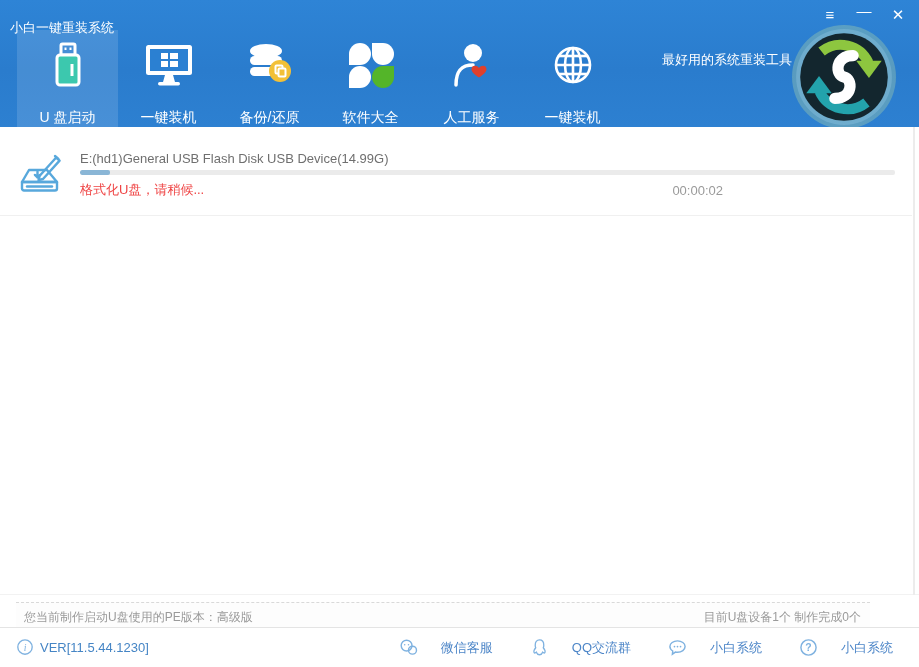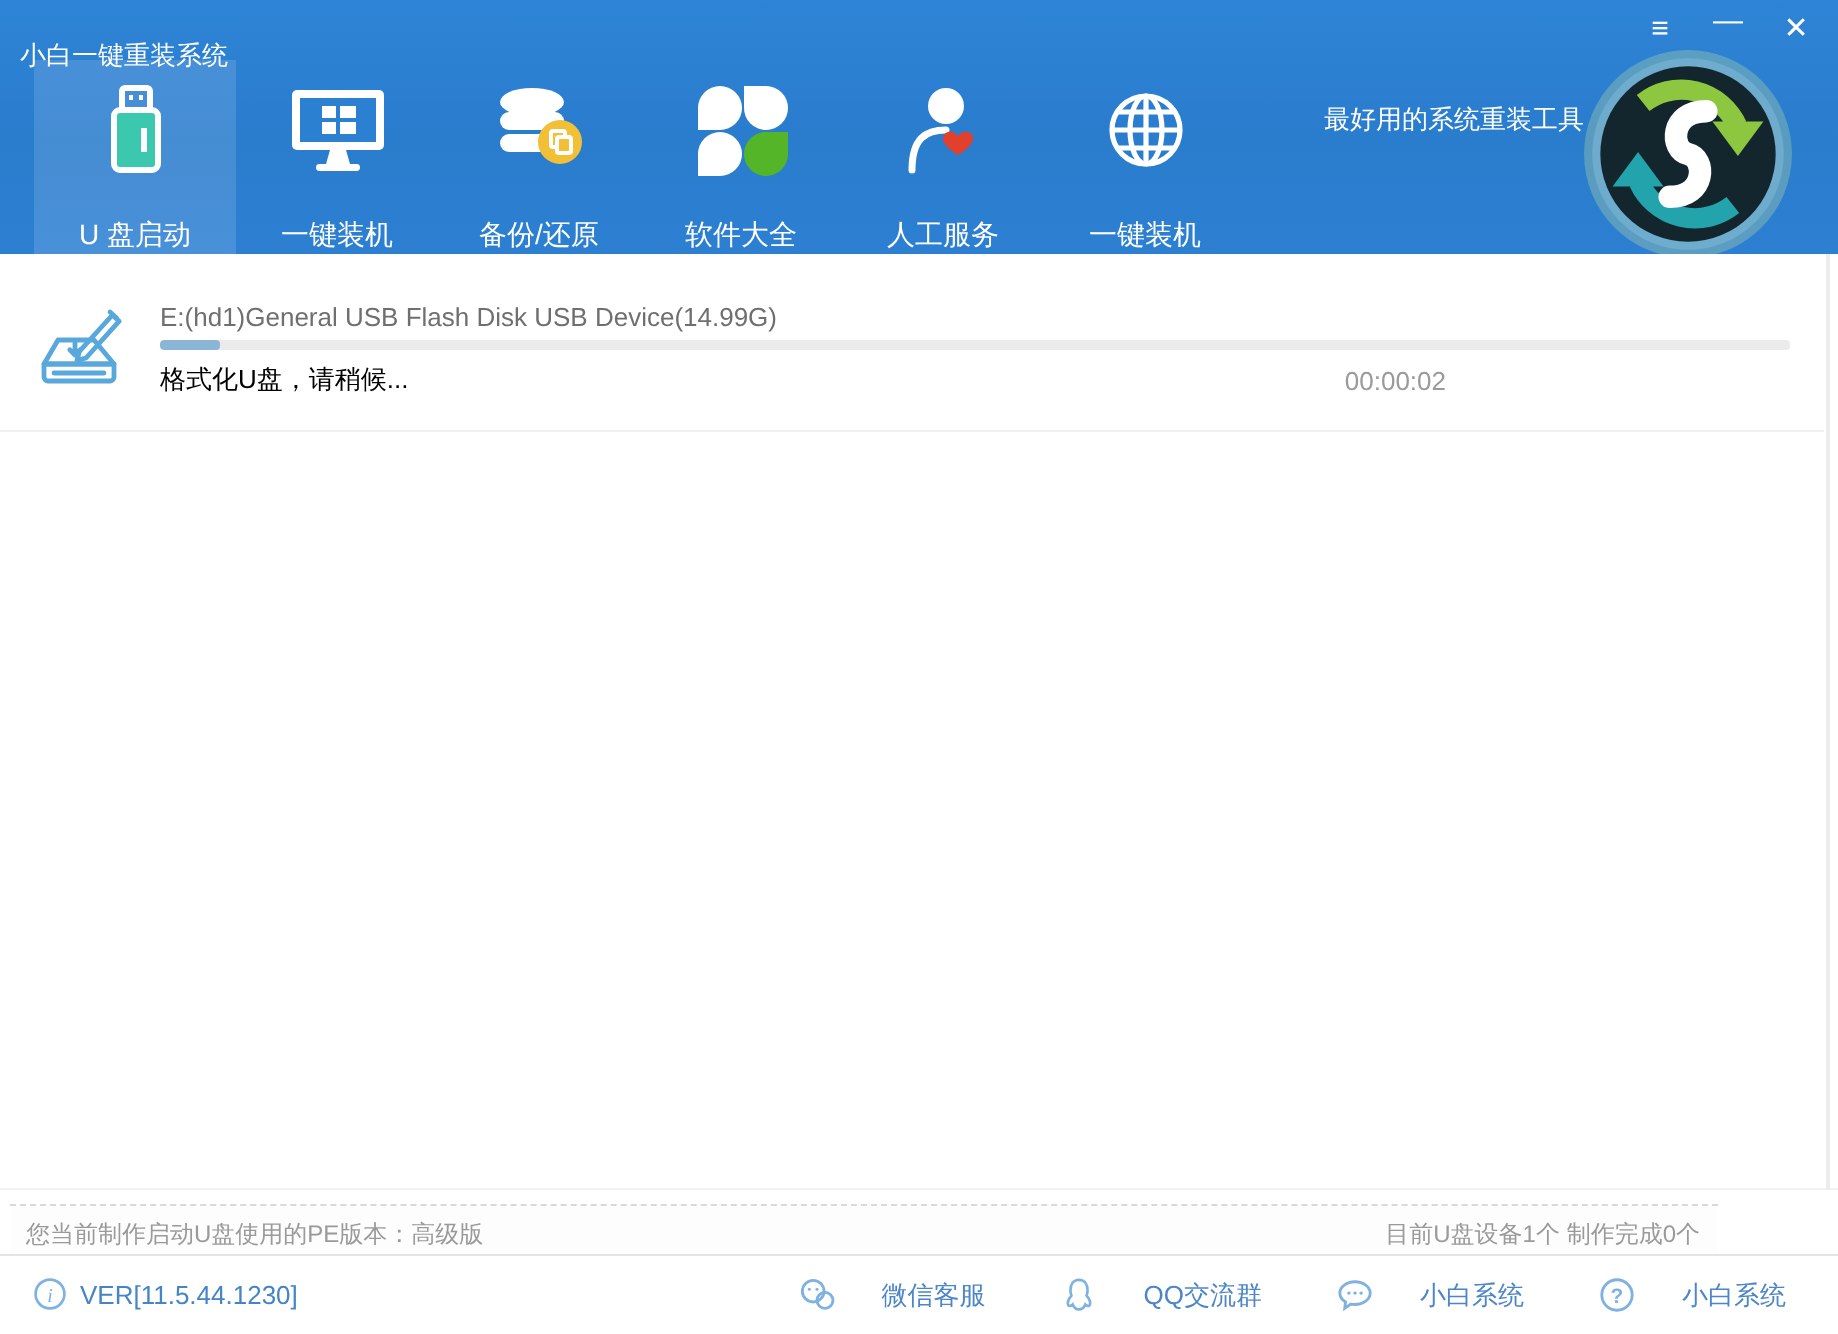--- a/index.html
+++ b/index.html
@@ -28,27 +28,27 @@
 
   
   .main { position:absolute; left:0; top:127px; width:919px; height:468px; background:#fff; }
   .scroll-track { position:absolute; right:4px; top:0; width:2px; height:468px; background:#ececec; }
   .task-row { position:absolute; left:0; top:0; width:737px; height:88px; }
   .task-icon { position:absolute; left:17px; top:19px; width:50px; height:52px; }
   .device-label { position:absolute; left:80px; top:24px; font-size:13px; color:#6f6f6f; }
   .progress-track { position:absolute; left:80px; top:43px; width:815px; height:5px;
                     background:#ebebeb; border-radius:2px; overflow:hidden; }
   .progress-fill { height:5px; background:#8ab6d6; border-radius:2px; }
-  .task-status { position:absolute; left:80px; top:54px; font-size:13px; color:#000000; }
+  .task-status { position:absolute; left:80px; top:54px; font-size:13px; color:#ef4444; }
   .task-timer { position:absolute; right:14px; top:56px; font-size:13px; color:#9a9a9a; }
   .row-sep { position:absolute; left:0; top:88px; width:912px; height:1px; background:#f0f0f0; }
   .main-bottom-line { position:absolute; left:0; top:467px; width:919px; height:1px; background:#f2f2f2; }
 
   
-  .statusbar { position:absolute; left:5px; top:602px; width:854px; height:25px; background:#fdfdfd;
+  .statusbar { position:absolute; left:16px; top:602px; width:854px; height:25px; background:#fdfdfd;
                border-top:1px dashed #d9d9d9; }
   .statusbar-left { position:absolute; left:8px; top:6px; font-size:12px; color:#9a9a9a; }
   .statusbar-right { position:absolute; right:9px; top:6px; font-size:12px; color:#9a9a9a; }
 
   
   .footer { position:absolute; left:0; top:627px; width:919px; height:40px; background:#fff;
             border-top:1px solid #e4e4e4; }
   .version { position:absolute; left:16px; top:10px; display:flex; align-items:center; gap:6px;
              color:#4585c5; font-size:13px; cursor:pointer; }
   .footer-links { position:absolute; right:26px; top:10px; display:flex; gap:37px; }

